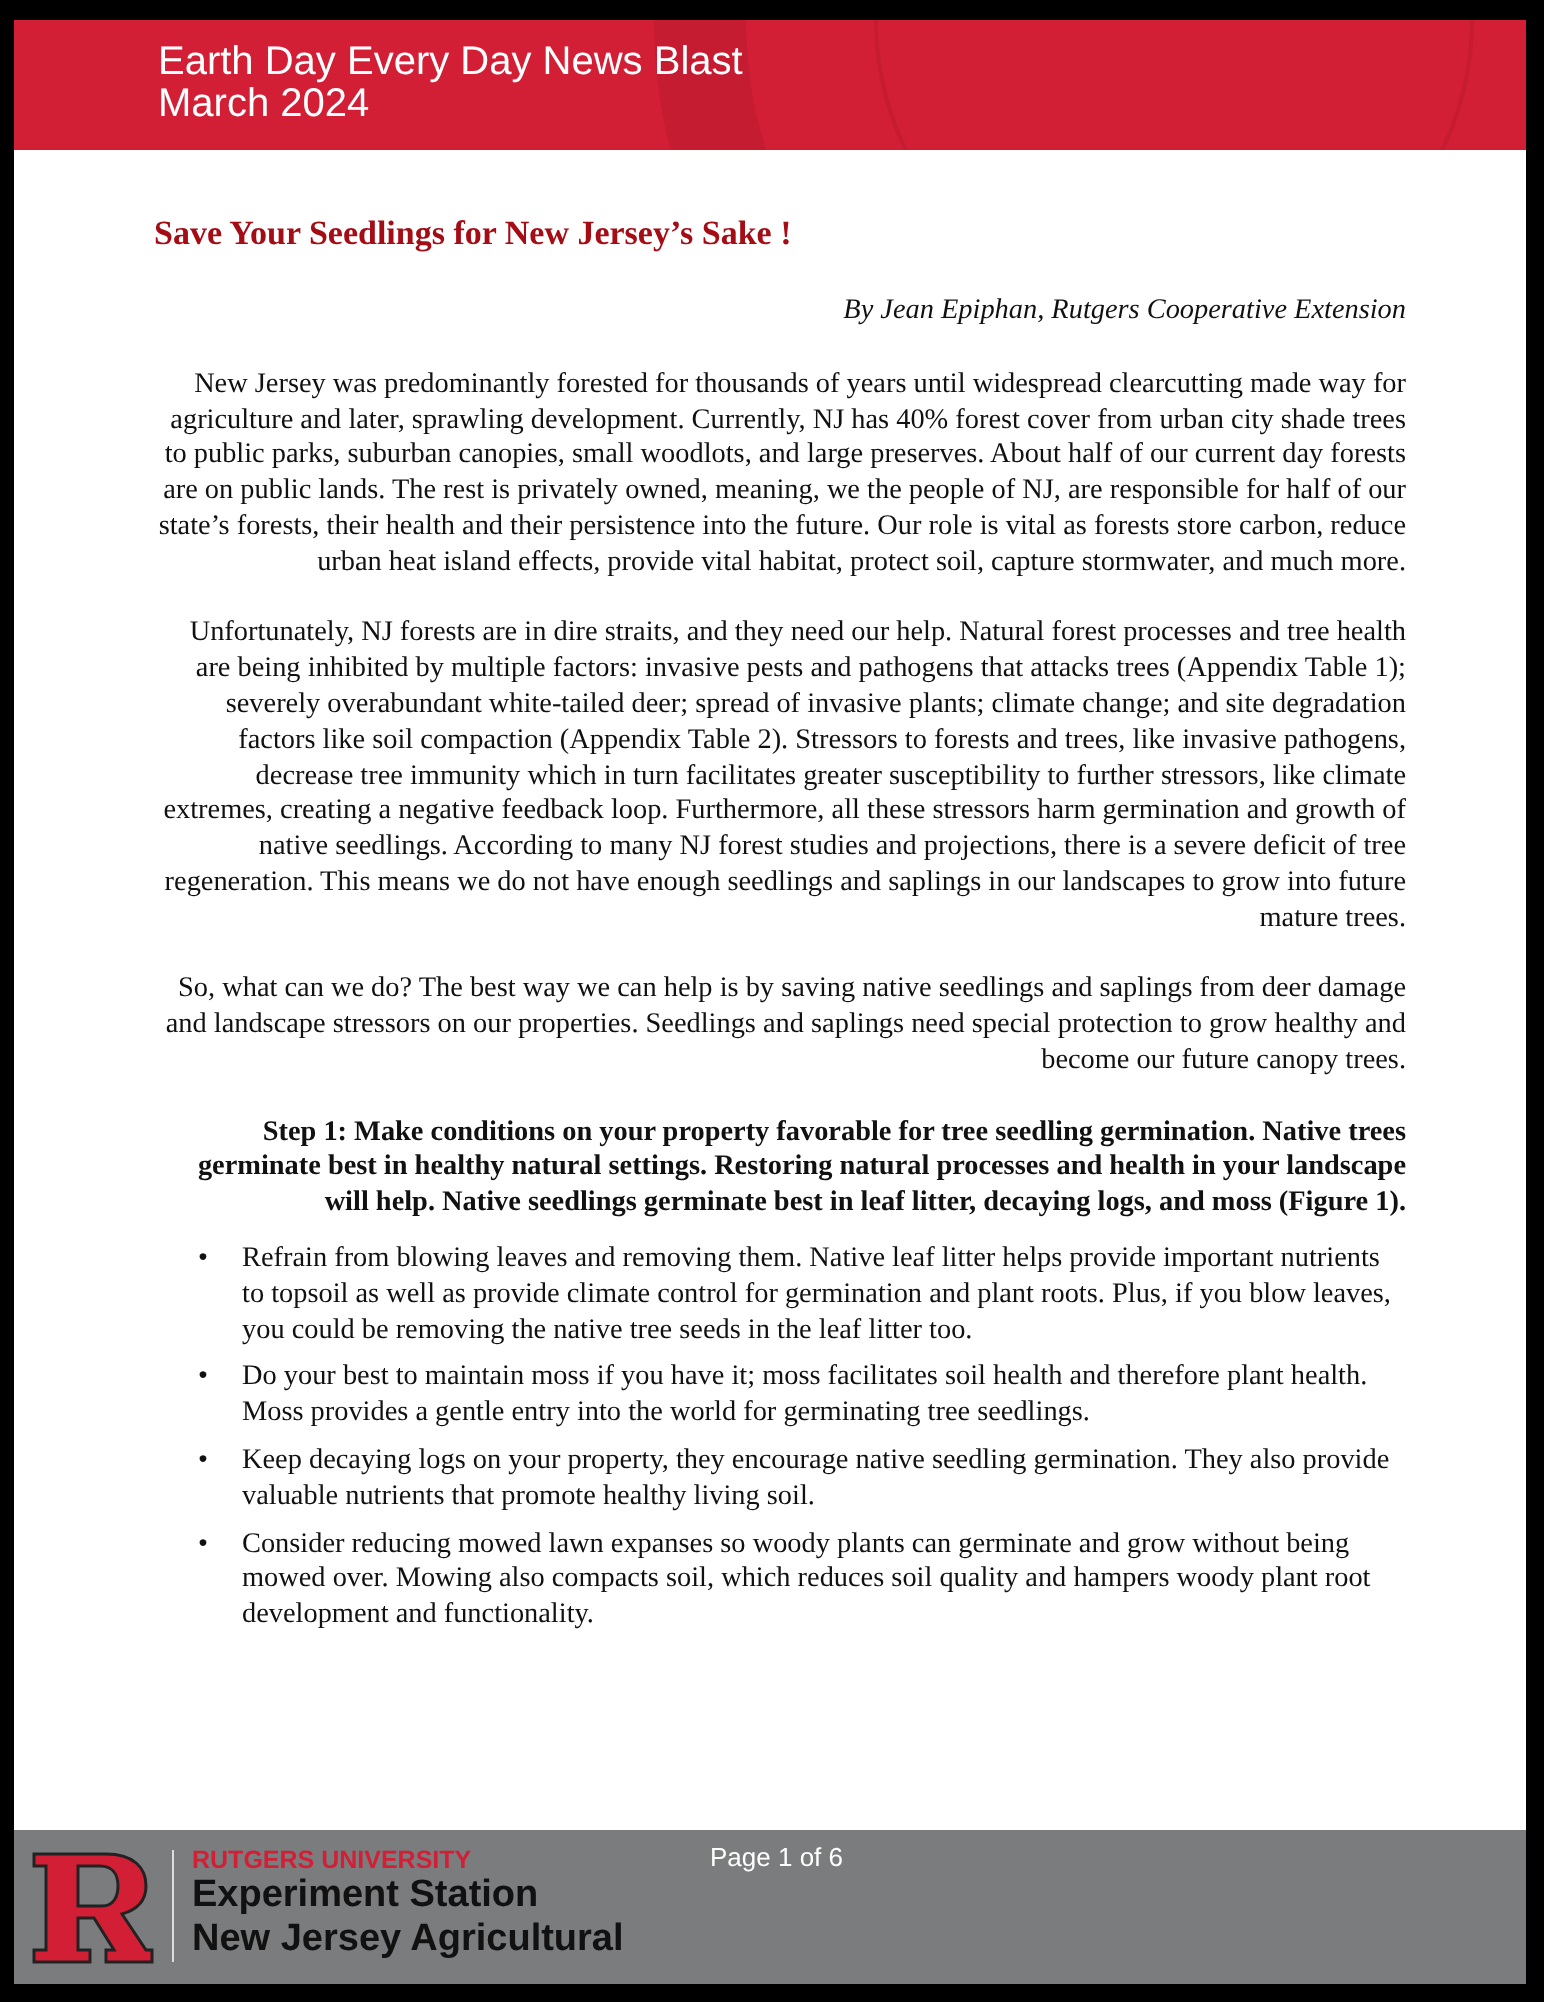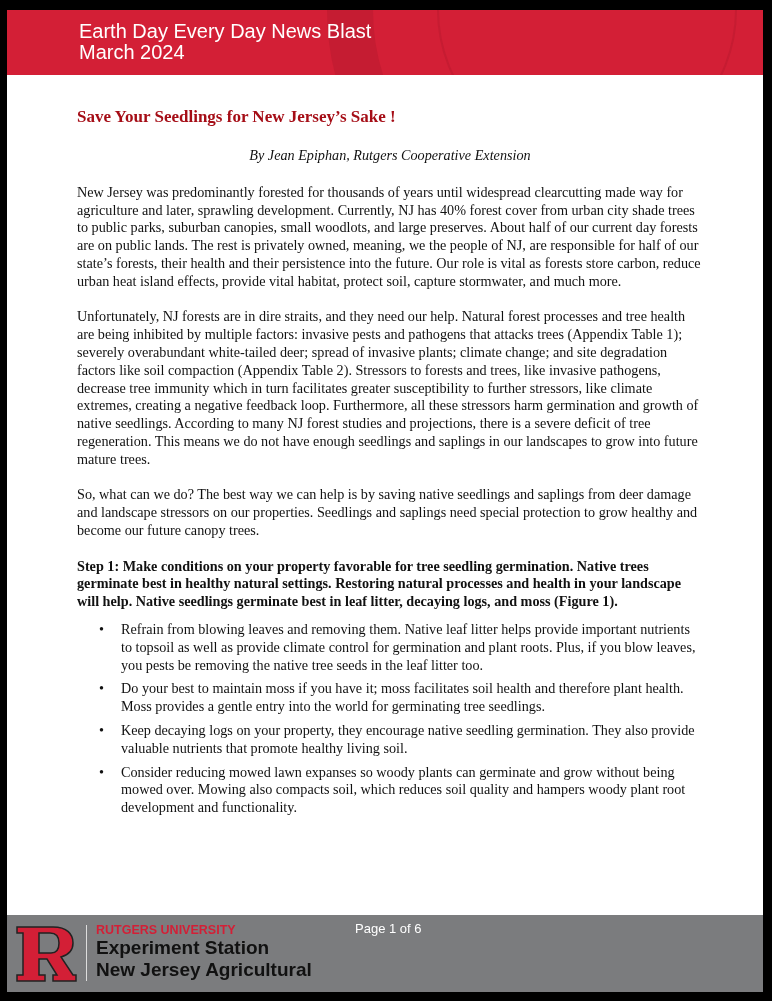--- a/index.html
+++ b/index.html
@@ -28,22 +28,22 @@
     font-family: "Liberation Sans", sans-serif; font-size: 20px; line-height: 21px;
   }
   .content {
     position: absolute; left: 70px; top: 96px; width: 626px;
     font-size: 14.2px; line-height: 17.8px; color: #111;
   }
   .title {
     text-align: left; color: #a50d16; font-weight: bold; font-size: 17px;
     margin: 0 0 19px 0; line-height: 22px;
   }
-  .byline { text-align: center; font-style: italic; margin: 0 0 19px 0; }
-  p { margin: 0 0 17.8px 0; }
+  .byline { text-align: right; font-style: italic; margin: 0 0 19px 0; }
+  p { margin: 0 0 17.8px 0; text-align: right; }
   ul { margin: 0; padding: 0 0 0 44px; list-style: none; }
   li { position: relative; margin-bottom: 6px; }
   li .bullet { position: absolute; left: -22px; top: 0; }
   .footer {
     position: absolute; left: 0; top: 905px; width: 756px; height: 97px;
     background: #7b7c7e; color: #fff; font-family: "Liberation Sans", sans-serif;
   }
   .r-logo {
     position: absolute; left: 8px; top: 8px; width: 62px; height: 60px;
   }
@@ -69,21 +69,21 @@
   <div class="content">
     <div class="title">Save Your Seedlings for New Jersey’s Sake !</div>
     <div class="byline">By Jean Epiphan, Rutgers Cooperative Extension</div>
     <p>New Jersey was predominantly forested for thousands of years until widespread clearcutting made way for agriculture and later, sprawling development.  Currently, NJ has 40% forest cover from urban city shade trees to public parks, suburban canopies, small woodlots, and large preserves.  About half of our current day forests are on public lands.  The rest is privately owned, meaning, we the people of NJ, are responsible for half of our state’s forests, their health and their persistence into the future.  Our role is vital as forests store carbon, reduce urban heat island effects, provide vital habitat, protect soil, capture stormwater, and much more.</p>
     <p>Unfortunately, NJ forests are in dire straits, and they need our help.  Natural forest processes and tree health are being inhibited by multiple factors: invasive pests and pathogens that attacks trees (Appendix Table 1); severely overabundant white-tailed deer; spread of invasive plants; climate change; and site degradation factors like soil compaction (Appendix Table 2).  Stressors to forests and trees, like invasive pathogens, decrease tree immunity which in turn facilitates greater susceptibility to further stressors, like climate extremes, creating a negative feedback loop.  Furthermore, all these stressors harm germination and growth of native seedlings.  According to many NJ forest studies and projections, there is a severe deficit of tree regeneration.  This means we do not have enough seedlings and saplings in our landscapes to grow into future mature trees.</p>
     <p>So, what can we do?  The best way we can help is by saving native seedlings and saplings from deer damage and landscape stressors on our properties.  Seedlings and saplings need special protection to grow healthy and become our future canopy trees.</p>
     <p style="margin-bottom:10px;font-weight:bold;">
       <b>Step 1: Make conditions on your property favorable for tree seedling germination.</b><span>  Native trees germinate best in healthy natural settings.  Restoring natural processes and health in your landscape will help.  Native seedlings germinate best in leaf litter, decaying logs, and moss (Figure 1).</span>
     </p>
     <ul>
-      <li><span class="bullet">•</span><span>Refrain from blowing leaves and removing them.  Native leaf litter helps provide important nutrients to topsoil as well as provide climate control for germination and plant roots.  Plus, if you blow leaves, you pests be removing the native tree seeds in the leaf litter too.</span></li>
+      <li><span class="bullet">•</span><span>Refrain from blowing leaves and removing them.  Native leaf litter helps provide important nutrients to topsoil as well as provide climate control for germination and plant roots.  Plus, if you blow leaves, you could be removing the native tree seeds in the leaf litter too.</span></li>
       <li><span class="bullet">•</span><span>Do your best to maintain moss if you have it; moss facilitates soil health and therefore plant health.  Moss provides a gentle entry into the world for germinating tree seedlings.</span></li>
       <li><span class="bullet">•</span><span>Keep decaying logs on your property, they encourage native seedling germination.  They also provide valuable nutrients that promote healthy living soil.</span></li>
       <li><span class="bullet">•</span><span>Consider reducing mowed lawn expanses so woody plants can germinate and grow without being mowed over.  Mowing also compacts soil, which reduces soil quality and hampers woody plant root development and functionality.</span></li>
     </ul>
   </div>
 
   <div class="footer">
     <svg class="r-logo" viewBox="0 0 62 60">
       <path d="M2 4 H38 C52 4 58 11 58 20 C58 28 53 32 46 34 L58 52 H61 V58 H38 V52 H42 L32 36 H24 V52 H30 V58 H2 V52 H8 V10 H2 Z M24 10 V30 H36 C42 30 44 25 44 20 C44 14 41 10 35 10 Z" fill="#d31f36" stroke="#222" stroke-width="1.5"></path>
     </svg>

